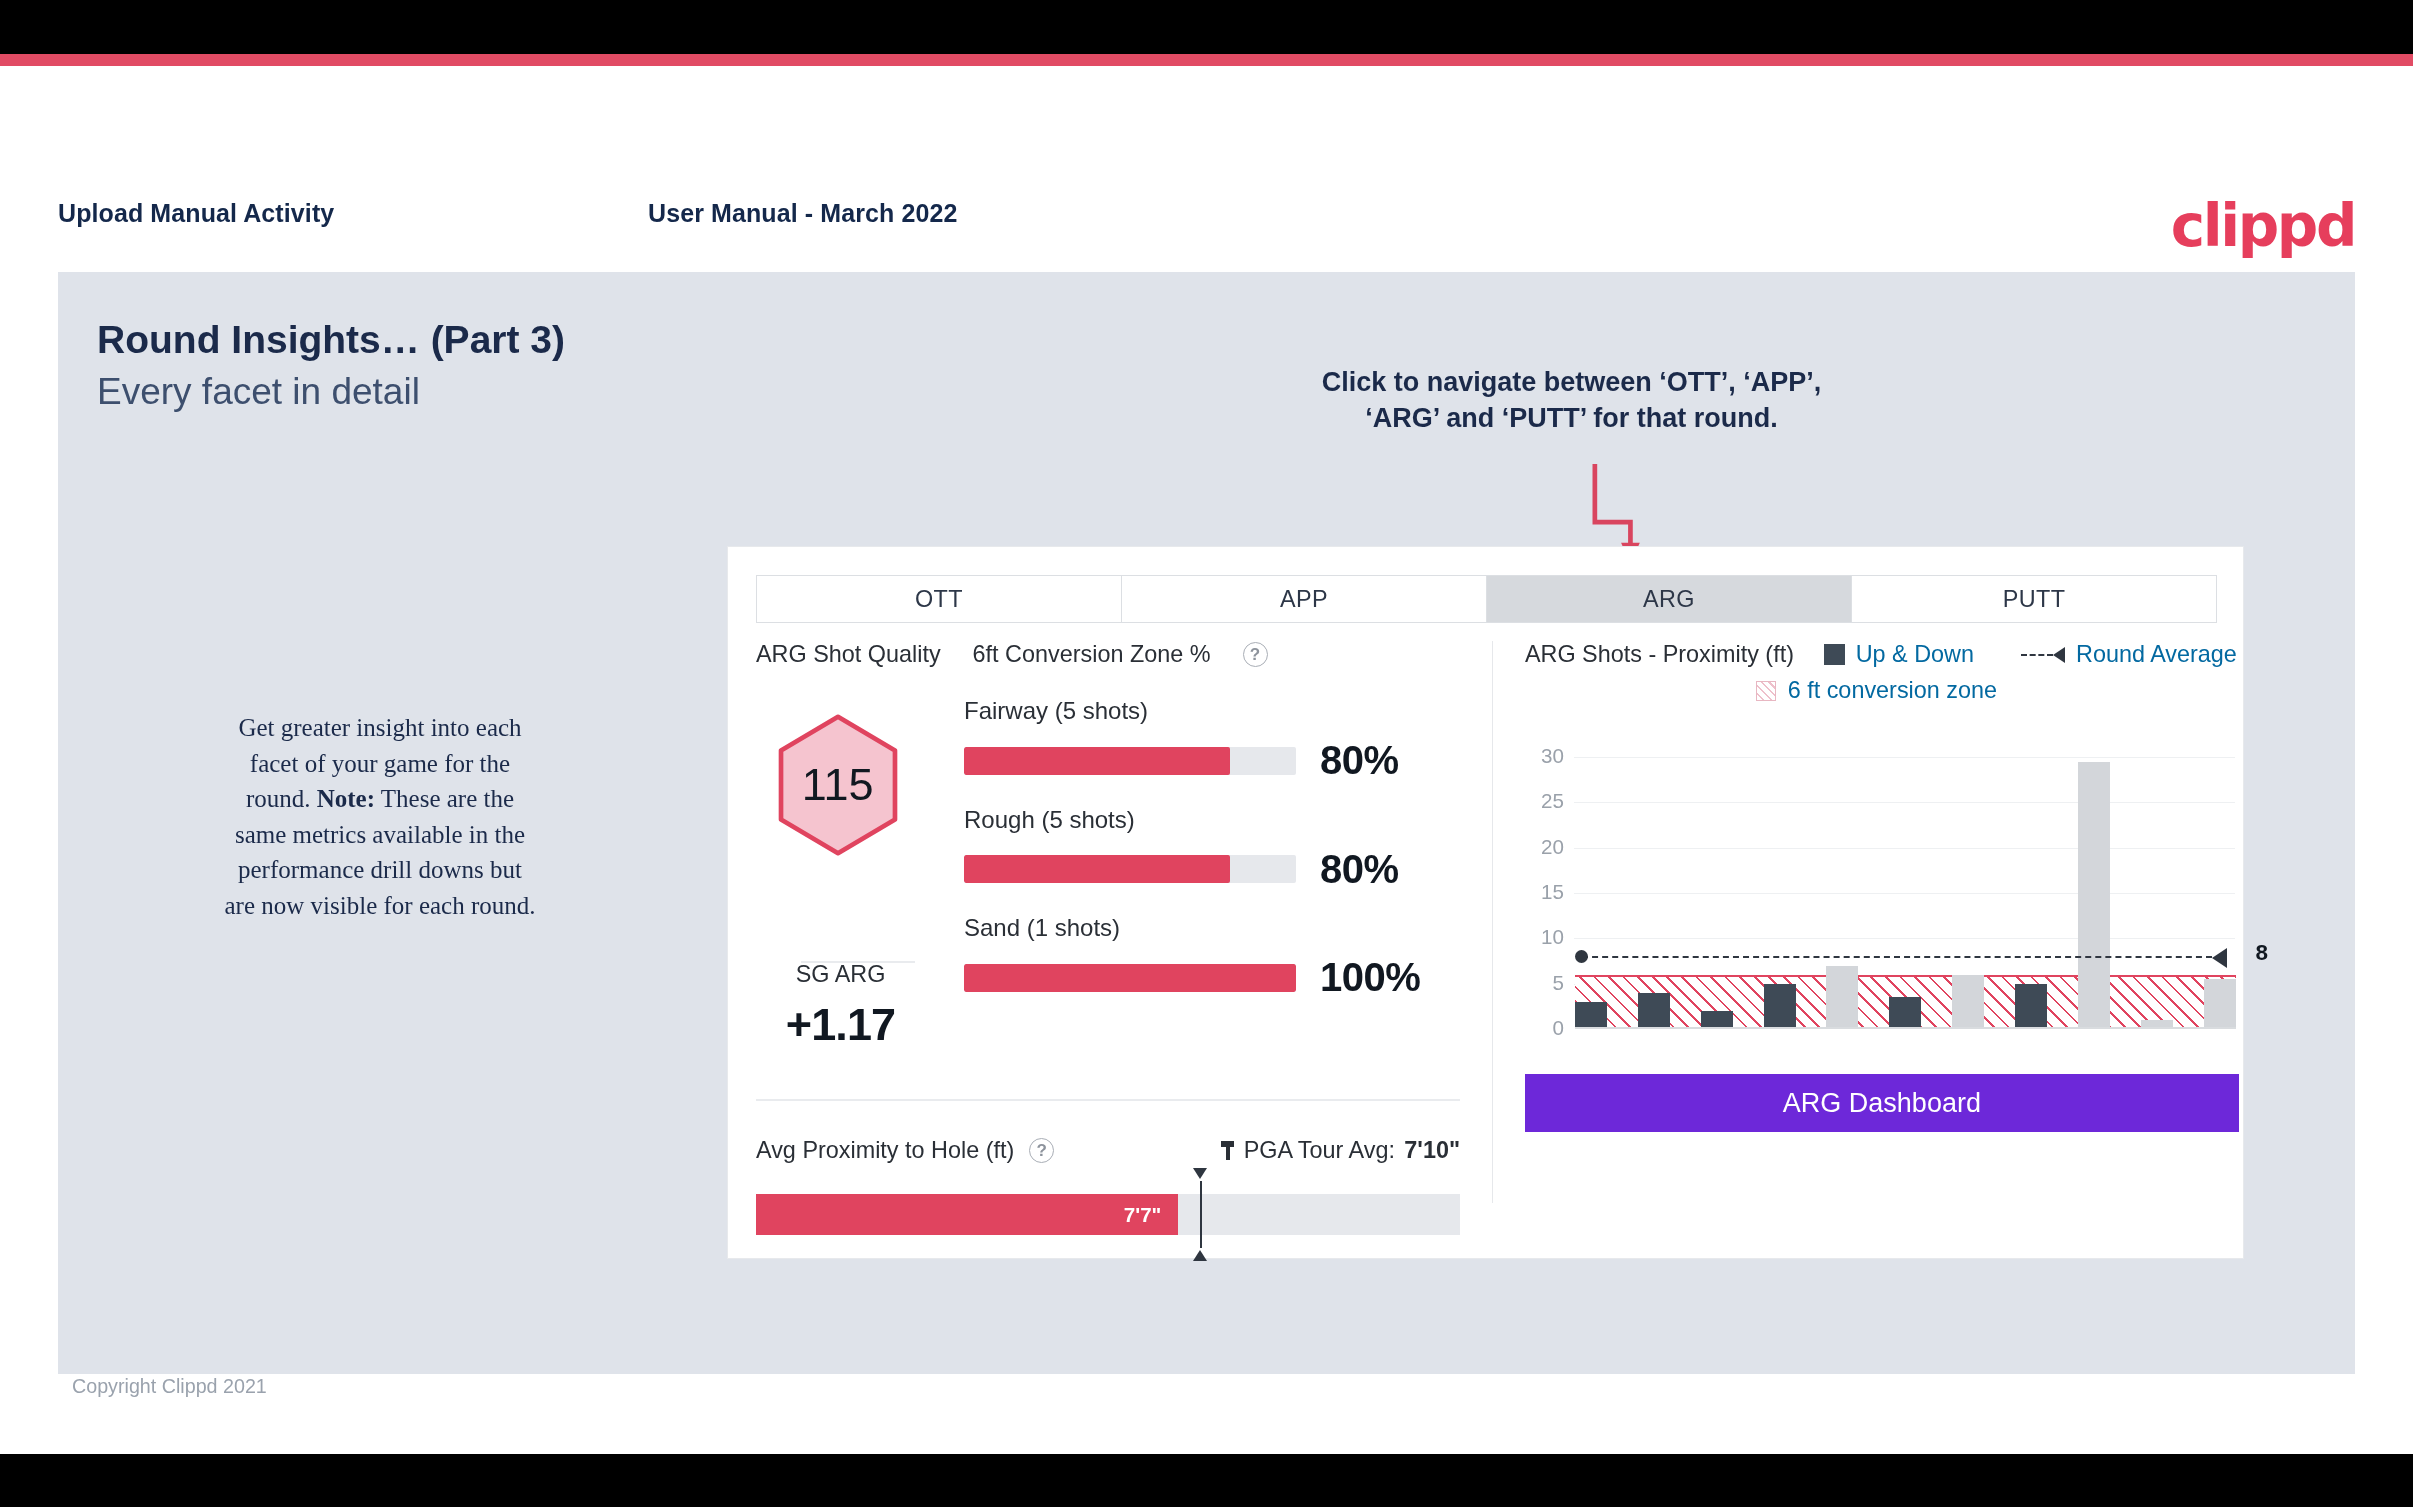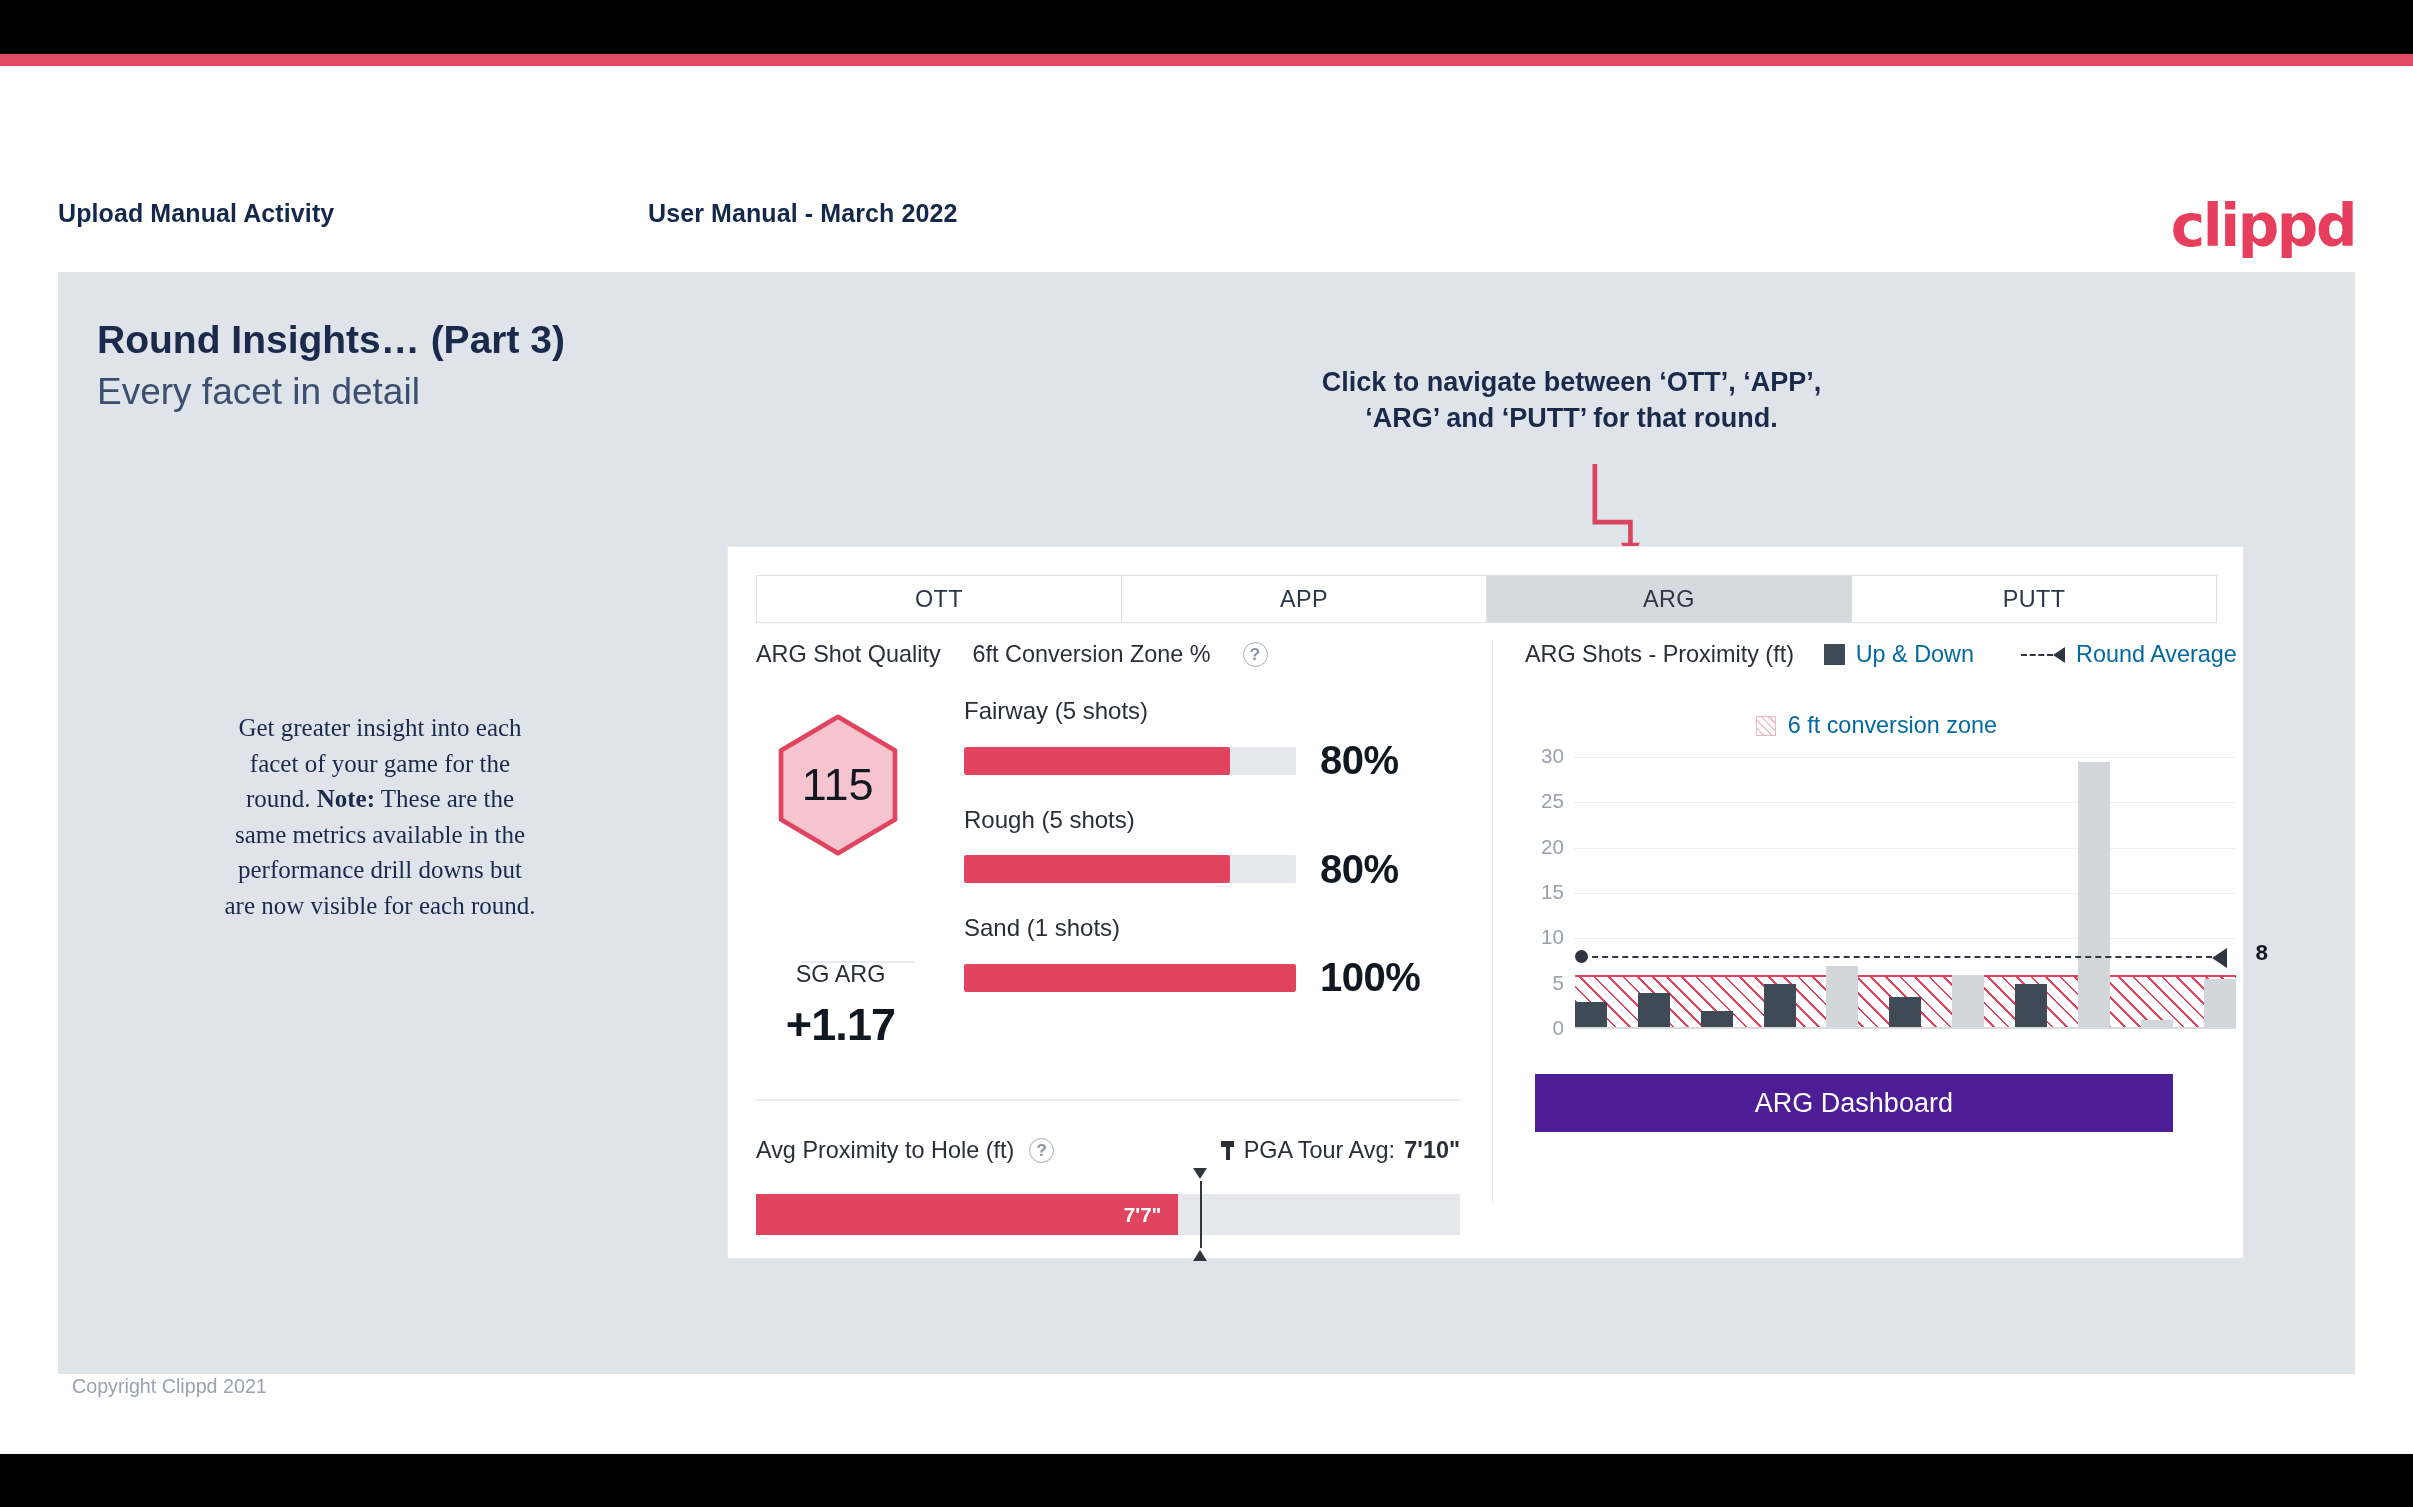--- a/index.html
+++ b/index.html
@@ -136,22 +136,22 @@
   .bar.light{ background:#d3d6da; }
   .axis0 { position:absolute; left:50px; bottom:0; width:661px; height:1.9px; background:#d9dcdf; }
 
   .avgline { position:absolute; left:50px; width:661px; height:0; }
   .avgline .dl { position:absolute; left:7.5px; right:24px; top:-1.4px; border-top:2.8px dashed #2f3640; }
   .avgline .dot{ position:absolute; left:0; top:-6.6px; width:13px; height:13px; border-radius:50%; background:#2f3640;}
   .avgline .tri{ position:absolute; right:9.4px; top:-9.4px; width:0;height:0;
                  border-top:10.3px solid transparent;border-bottom:10.3px solid transparent;border-right:15px solid #2f3640;}
   .avgline .val{ position:absolute; right:-32px; top:-17px; font-size:22.5px; font-weight:700; color:#111821;}
 
-  .dashbtn { position:absolute; left:42px; top:433px; width:638px; height:58px;
-             background:#4c1d95; color:#fff; font-size:27px;
+  .dashbtn { position:absolute; left:32px; top:433px; width:714px; height:58px;
+             background:#6d28d9; color:#fff; font-size:27px;
              display:flex; align-items:center; justify-content:center; border:none; cursor:pointer; }
 </style>
 </head>
 <body>
 
 <div id="slide">
 
   <div class="top-black"></div>
   <div class="top-pink"></div>
   <div class="bottom-black"></div>
@@ -281,21 +281,21 @@
             </span>
             <span class="lg" style="margin-left:auto;">
               <span class="dashlead">
                   <span class="dl"></span>
                   <span class="tri"></span>
                 </span>
               <span>Round Average</span>
             </span>
           </div>
           <div class="r-head-row1" style="margin-top:9.4px;">
-            <span class="lg" style="margin-left:231px;margin-top:35px;">
+            <span class="lg" style="margin-left:231px;">
               <span class="sw-hatch"></span>
               <span>6 ft conversion zone</span>
             </span>
           </div>
         </div>
 
         <div class="chart">
           <div id="gridlines">
               <div class="gline" style="top: 264px; width: 661px;"></div>
               <div class="gline" style="top: 218px; width: 661px;"></div>

